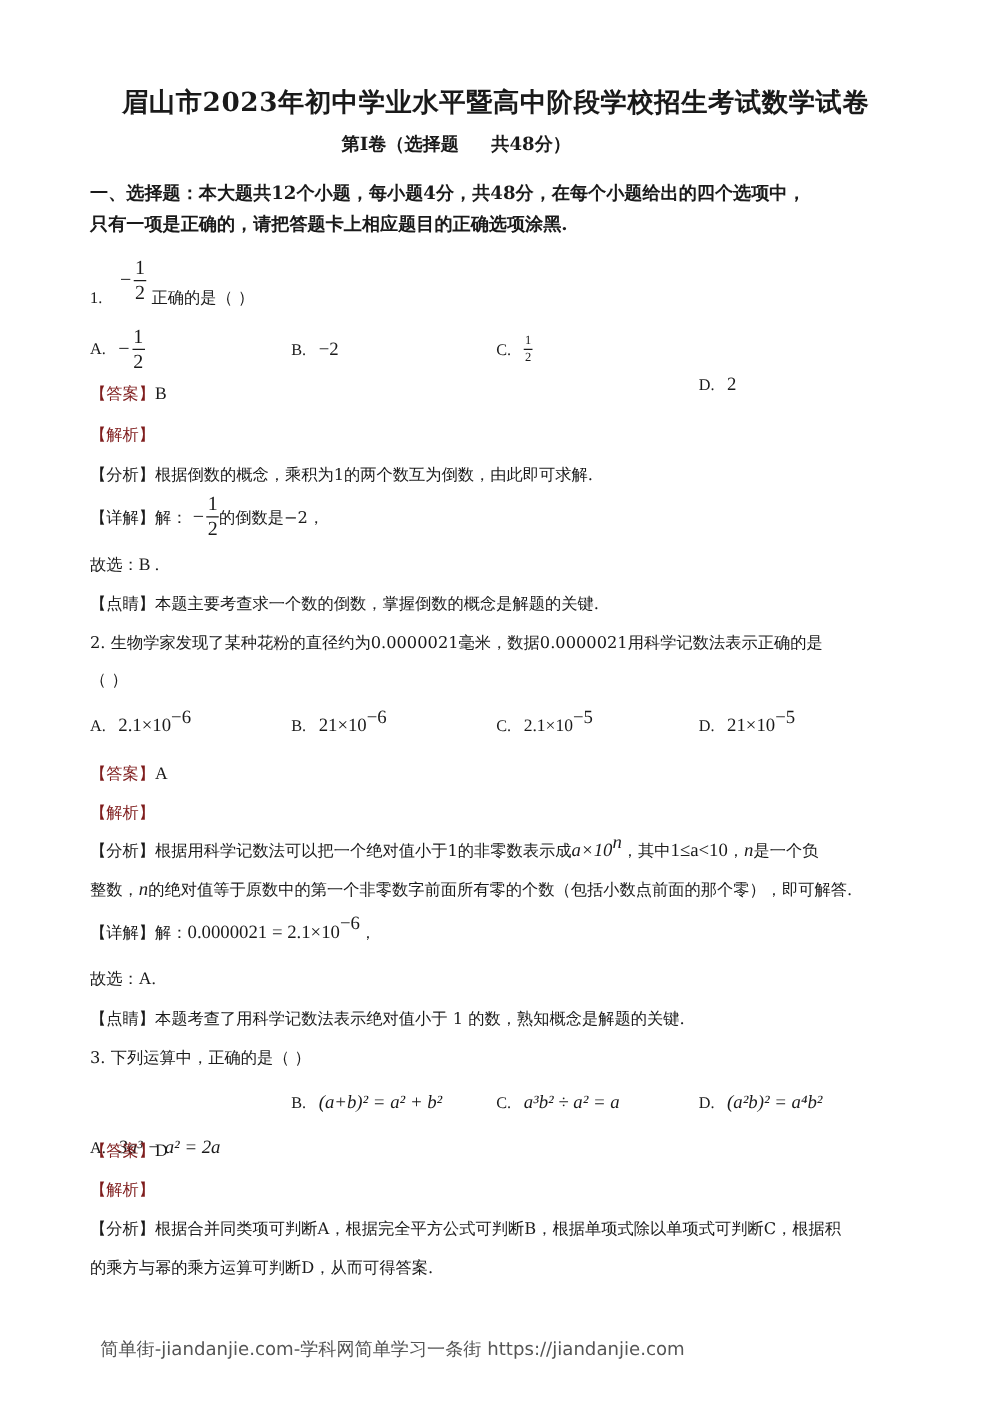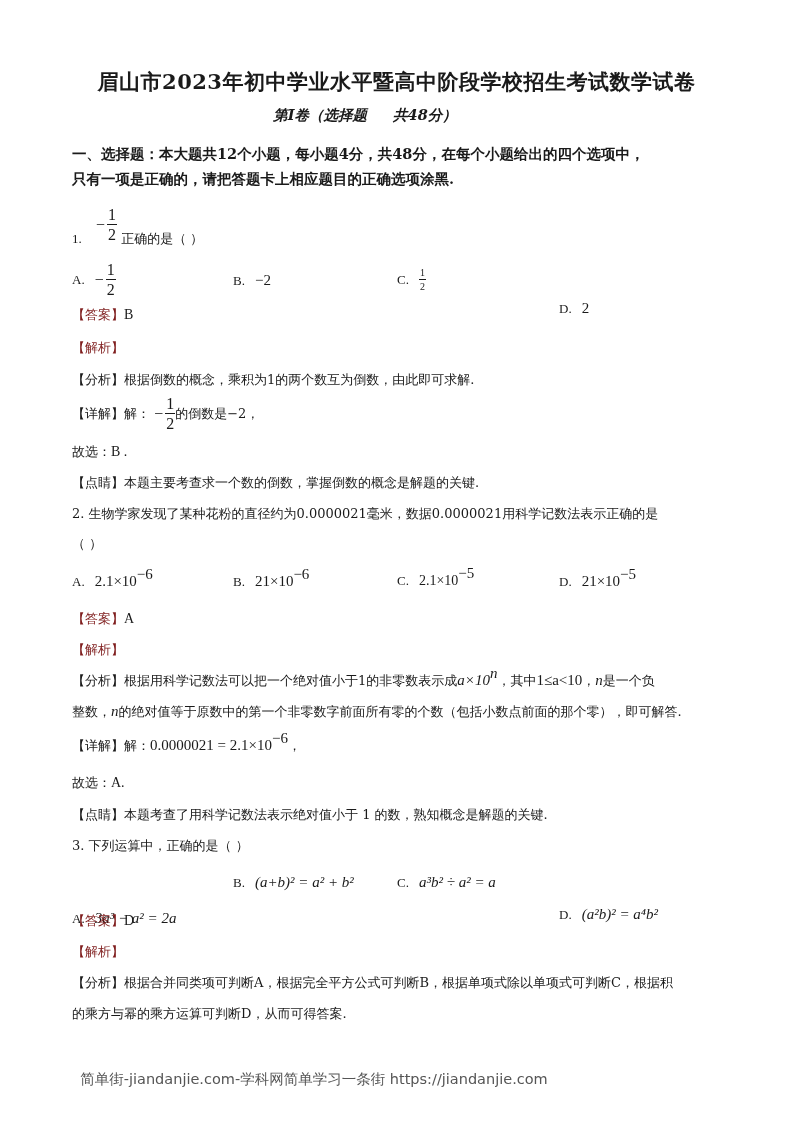--- a/index.html
+++ b/index.html
@@ -1,20 +1,20 @@
 <!DOCTYPE html>
 <html><head>
 <meta charset="utf-8">
 <style>
   html, body { margin: 0; padding: 0; background: #ffffff; }
   body { width: 793px; height: 1122px; position: relative; overflow: hidden;
          font-family: "DejaVu Serif", "Liberation Serif", serif; color: #1a1a1a; }
   .abs { position: absolute; white-space: nowrap; }
   .title { left: 0; width: 793px; top: 68px; text-align: center; font-size: 21px; font-weight: bold; letter-spacing: 0.5px; }
-  .subtitle { left: 0; width: 730px; top: 106px; text-align: center; font-size: 14.5px; font-weight: bold; font-style: italic; }
+  .subtitle { left: 0; width: 730px; top: 106px; text-align: center; font-size: 14.5px; font-weight: bold; }
   .subtitle .gap { display: inline-block; width: 26px; }
   .section { left: 72px; font-size: 14.5px; font-weight: bold; }
   .txt { font-size: 13px; }
   .math { font-family: "Liberation Serif", "DejaVu Serif", serif; font-size: 15px; }
   .it { font-style: italic; margin-top: 48px; }
   sup { font-size: 9px; vertical-align: 7px; line-height: 0; }
   .blue { color: #7f1d1d; }
   .frac { display: inline-flex; flex-direction: column; align-items: center; vertical-align: middle; line-height: 1; font-family: "Liberation Serif", serif; }
   .frac .num { font-size: 16px; padding: 0 1px 1px; border-bottom: 1px solid #1a1a1a; }
   .frac .den { font-size: 16px; padding-top: 2px; }
@@ -128,21 +128,21 @@
 </div>
 <div class="abs opt" style="left:72px; top:910px;">
   <span class="lbl">A.</span><span class="math it">3a³ − a² = 2a</span>
 </div>
 <div class="abs opt" style="left:233px; top:874px;">
   <span class="lbl">B.</span><span class="math it">(a+b)² = a² + b²</span>
 </div>
 <div class="abs opt" style="left:397px; top:874px;">
   <span class="lbl">C.</span><span class="math it">a³b² ÷ a² = a</span>
 </div>
-<div class="abs opt" style="left:559px; top:906px;">
+<div class="abs opt" style="left:559px; top:874px;">
   <span class="lbl">D.</span><span class="math it">(a²b)² = a⁴b²</span>
 </div>
 
 <div class="abs txt" style="left:72px; top:912px;">
   <span class="blue">【答案】</span><span class="math" style="font-size:14px;">D</span>
 </div>
 <div class="abs txt blue" style="left:72px; top:943px;">【解析】</div>
 <div class="abs txt" style="left:72px; top:974px;">
   <span>【分析】</span><span>根据合并同类项可判断A，根据完全平方公式可判断B，根据单项式除以单项式可判断C，根据积</span>
 </div>

